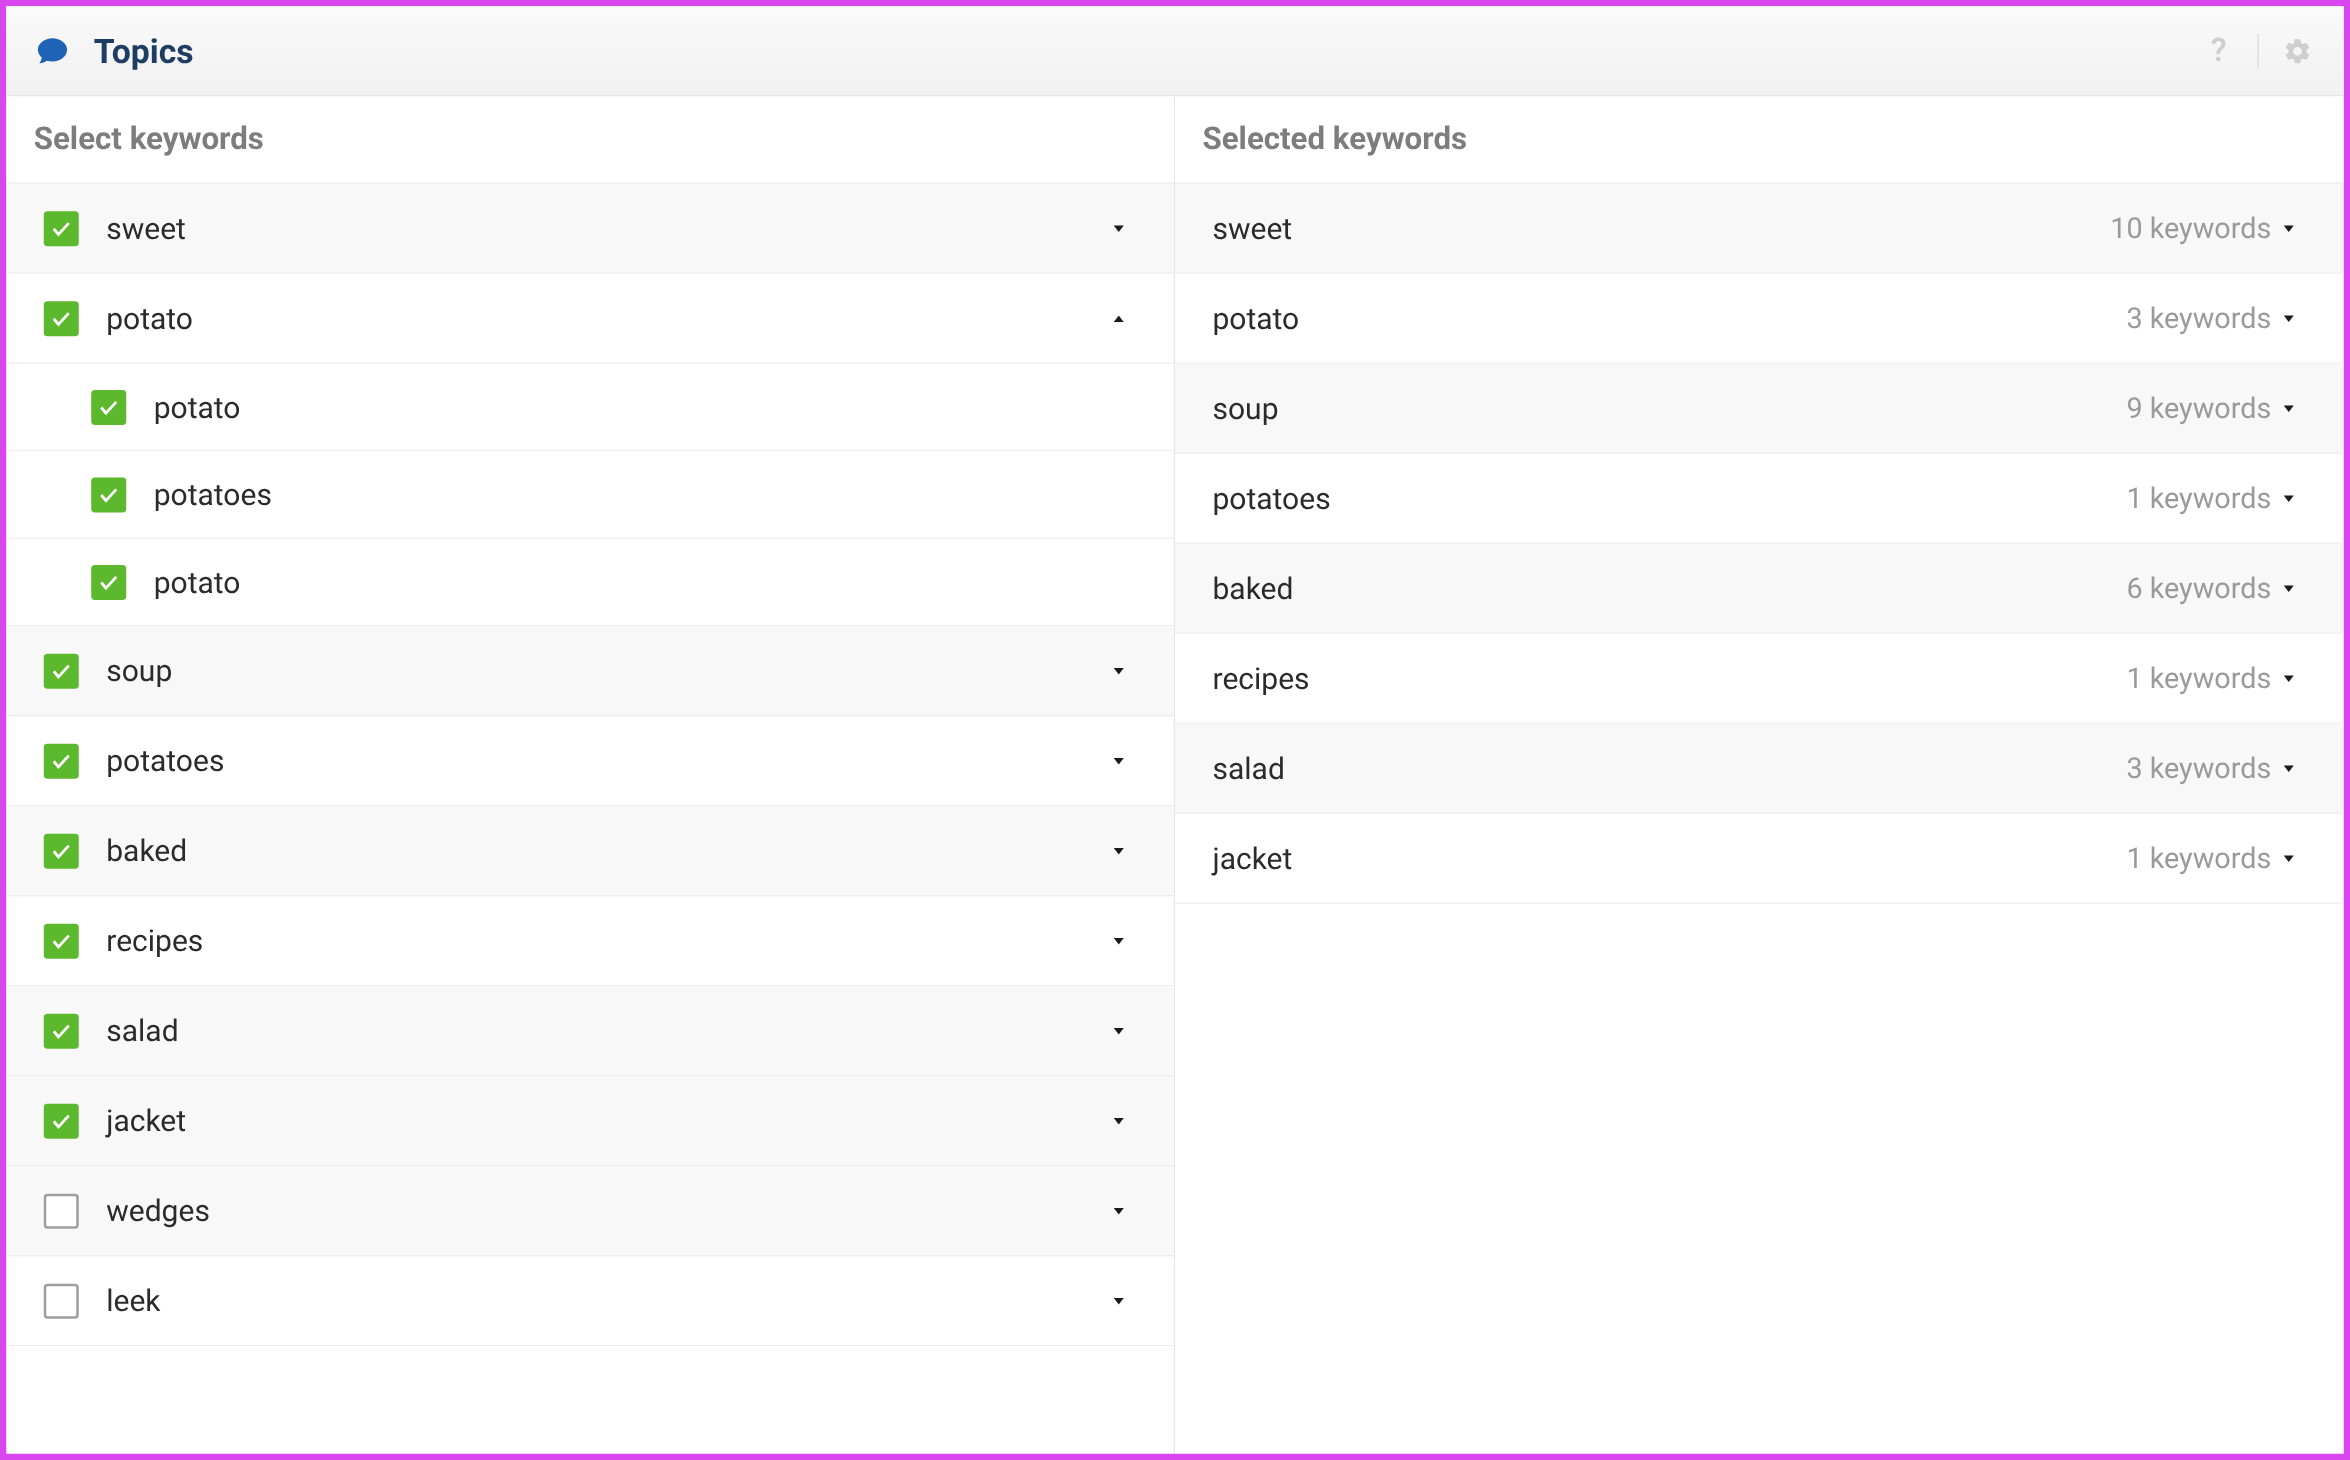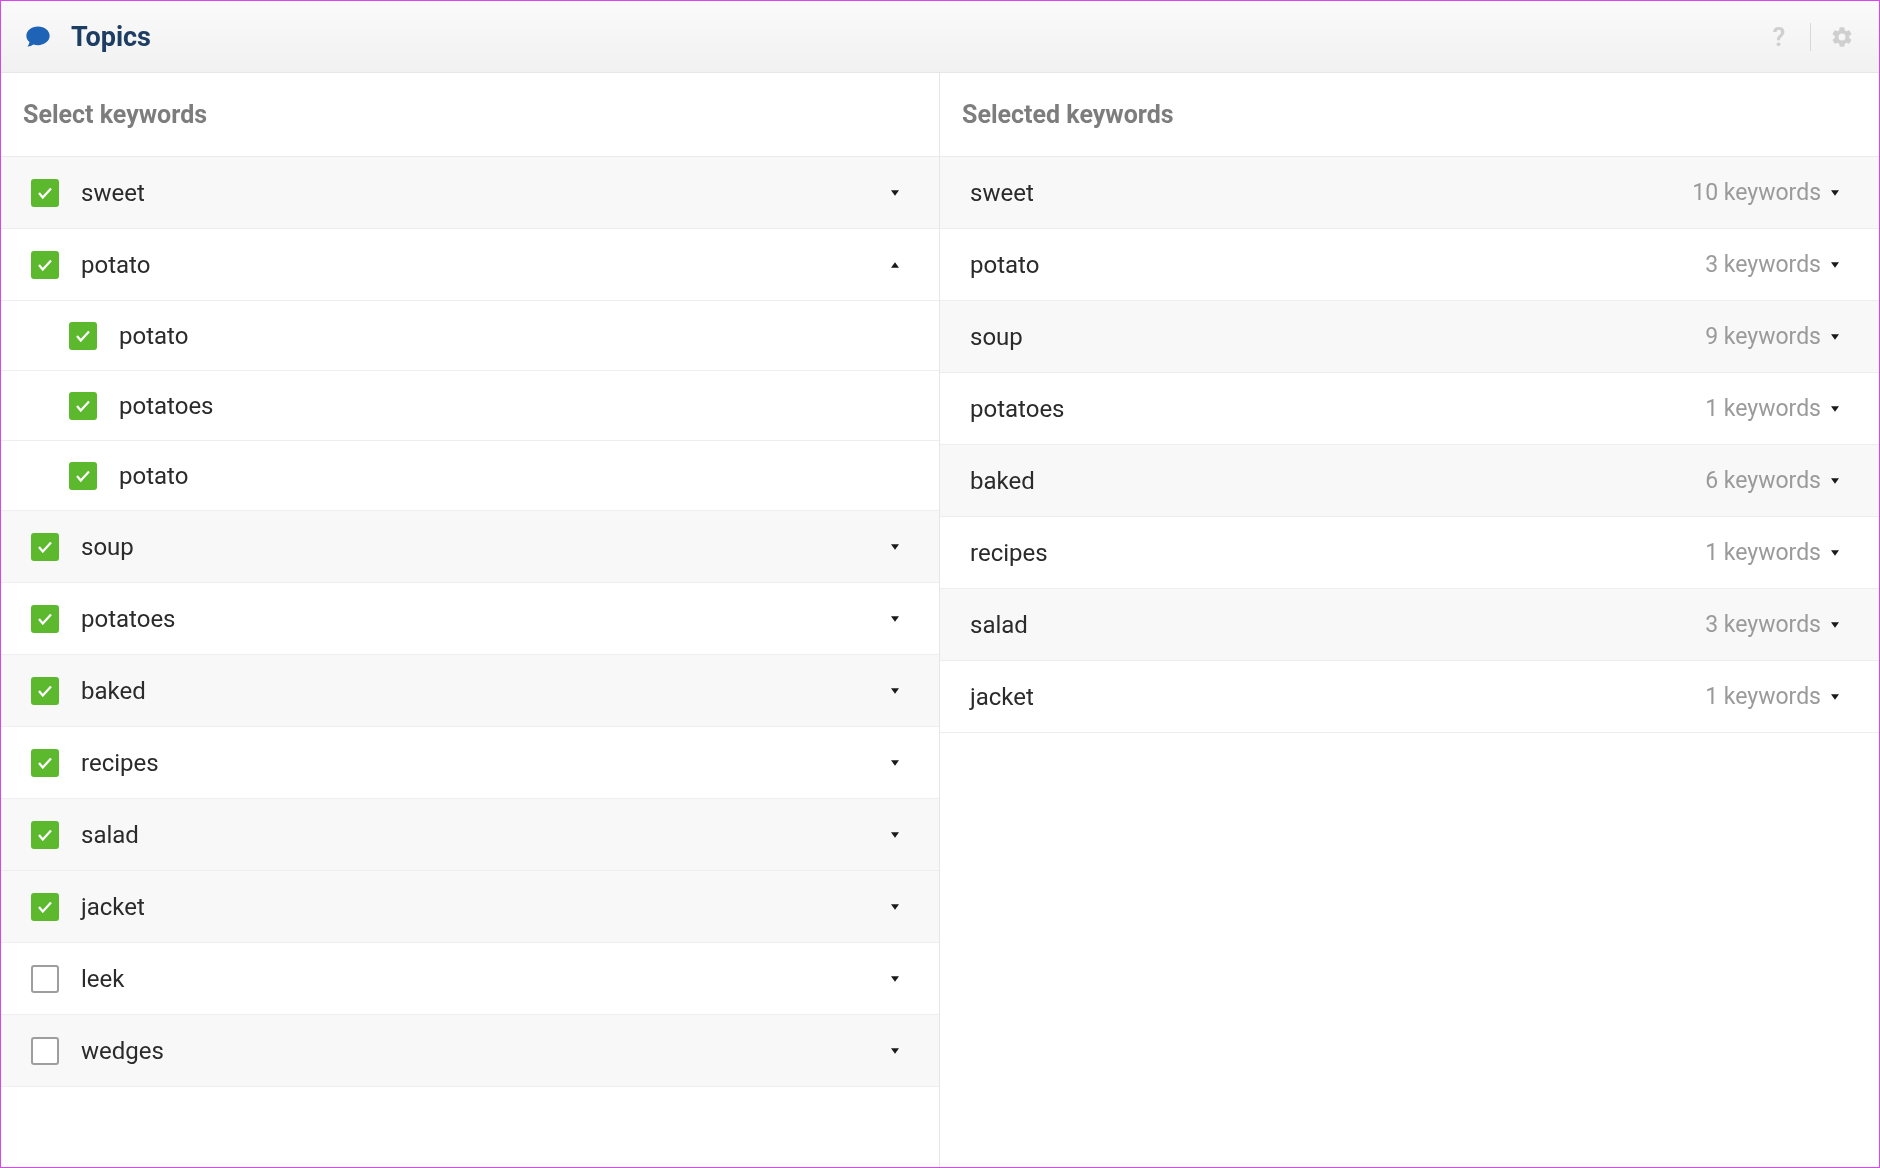--- a/index.html
+++ b/index.html
@@ -9,21 +9,21 @@
     font-family: -apple-system, BlinkMacSystemFont, "Segoe UI", Roboto, "Helvetica Neue", Arial, sans-serif;
     color: #333;
     background: #fff;
     overflow: hidden;
   }
   .panel {
     width: 100%;
     height: 100%;
     display: flex;
     flex-direction: column;
-    border: 1px solid #d946ef;
+    border: 5px solid #d946ef;
   }
   .panel-header {
     display: flex;
     align-items: center;
     height: 72px;
     padding: 0 22px;
     background: linear-gradient(#fafafa, #f1f1f1);
     border-bottom: 1px solid #e6e6e6;
   }
   .panel-header .title-icon {
@@ -65,21 +65,21 @@
     overflow: hidden;
   }
   .col {
     width: 50%;
     display: flex;
     flex-direction: column;
     overflow: hidden;
   }
   .col-left { border-right: 1px solid #e6e6e6; }
   .col-header {
-    height: 84px;
+    height: 70px;
     display: flex;
     align-items: center;
     padding: 0 22px;
     font-size: 25px;
     font-weight: 700;
     color: #7d7d7d;
     border-bottom: 1px solid #eaeaea;
     background: #fff;
   }
 
@@ -274,32 +274,32 @@
                 <polyline points="4 12 9 18 20 6"></polyline>
               </svg>
             </span>
             <span class="label">jacket</span>
             <span class="caret">
               <svg viewBox="0 0 24 24">
                 <path d="M12 16l-6-8h12z"></path>
               </svg>
             </span>
           </div>
+          <div class="row alt">
+            <span class="chk"></span>
+            <span class="label">wedges</span>
+            <span class="caret">
+              <svg viewBox="0 0 24 24">
+                <path d="M12 16l-6-8h12z"></path>
+              </svg>
+            </span>
+          </div>
           <div class="row">
             <span class="chk"></span>
             <span class="label">leek</span>
-            <span class="caret">
-              <svg viewBox="0 0 24 24">
-                <path d="M12 16l-6-8h12z"></path>
-              </svg>
-            </span>
-          </div>
-          <div class="row alt">
-            <span class="chk"></span>
-            <span class="label">wedges</span>
             <span class="caret">
               <svg viewBox="0 0 24 24">
                 <path d="M12 16l-6-8h12z"></path>
               </svg>
             </span>
           </div>
         </div>
     </div>
 
     <div class="col">

